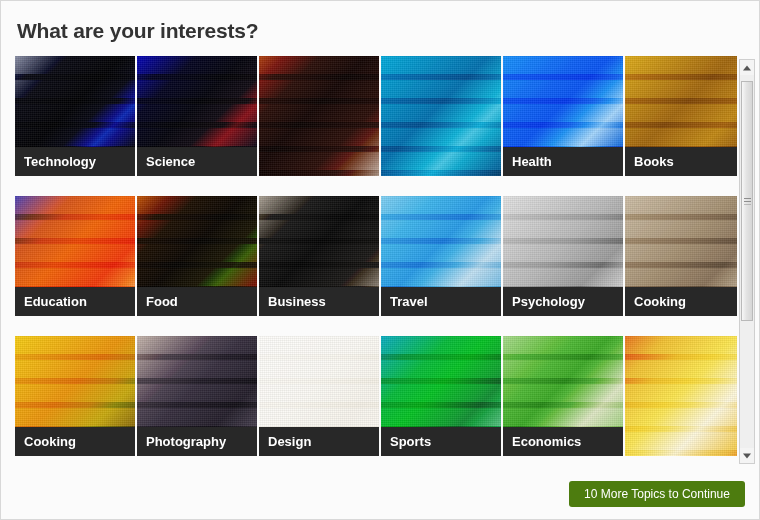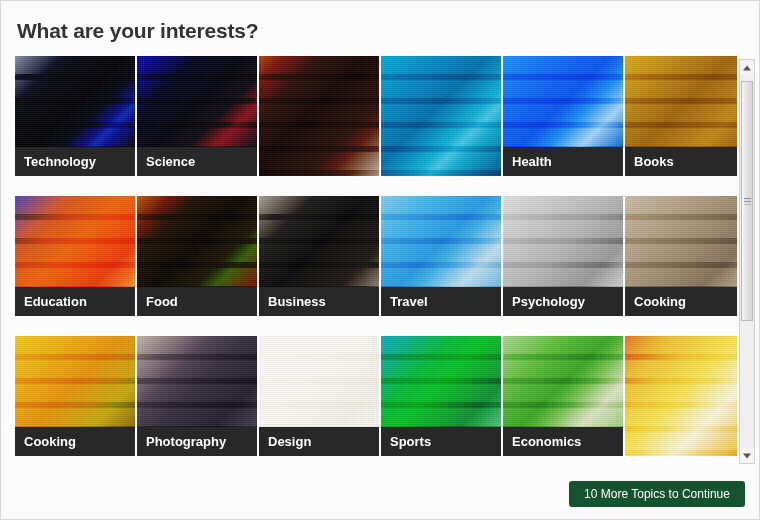--- a/index.html
+++ b/index.html
@@ -284,15 +284,15 @@
     <div id="sb-track">
       <div id="sb-thumb">
         <div class="grip"></div>
       </div>
     </div>
     <div class="sb-arrow down">
         <i></i>
       </div>
   </div>
 
-  <button id="continue-button" style="background: #14532d; color: rgb(255, 255, 255);">10 More Topics to Continue</button>
+  <button id="continue-button" style="background: #4d7c0f; color: rgb(255, 255, 255);">10 More Topics to Continue</button>
 
 </div>
 
 </body></html>

